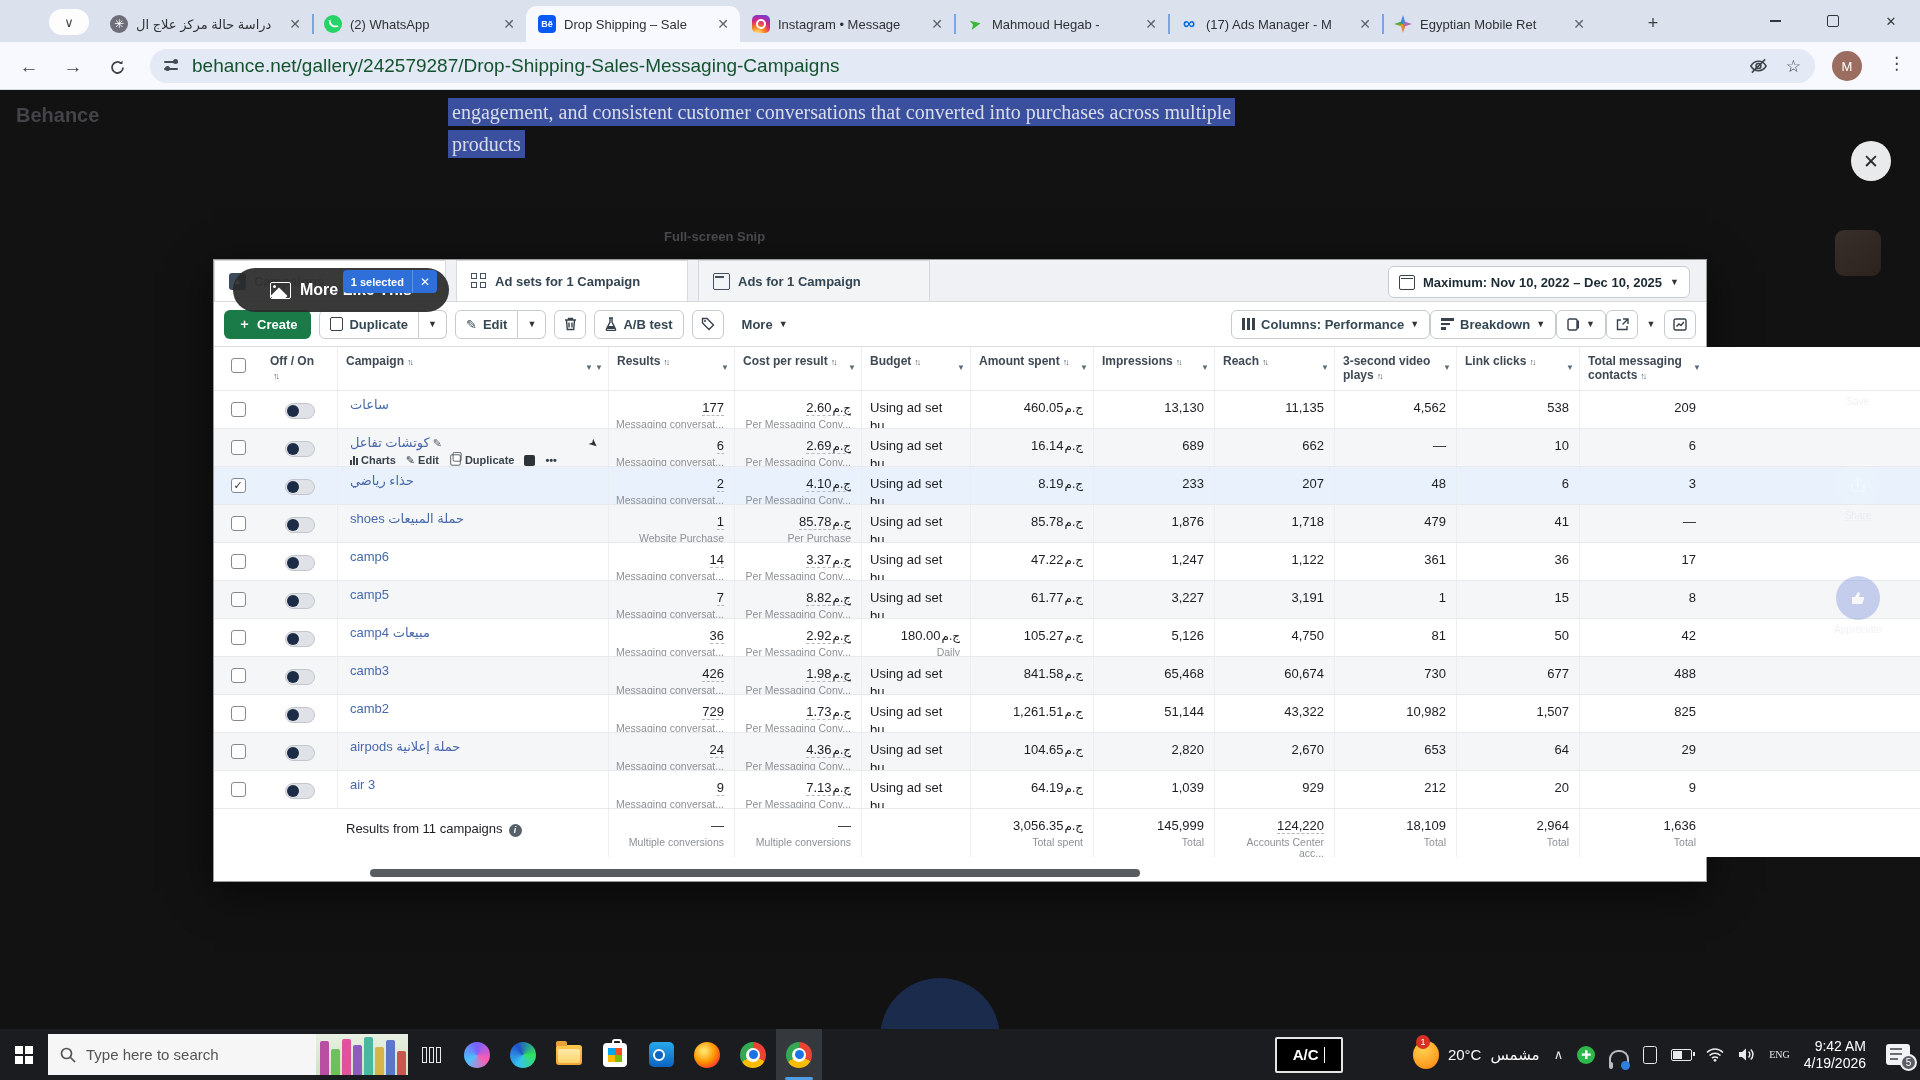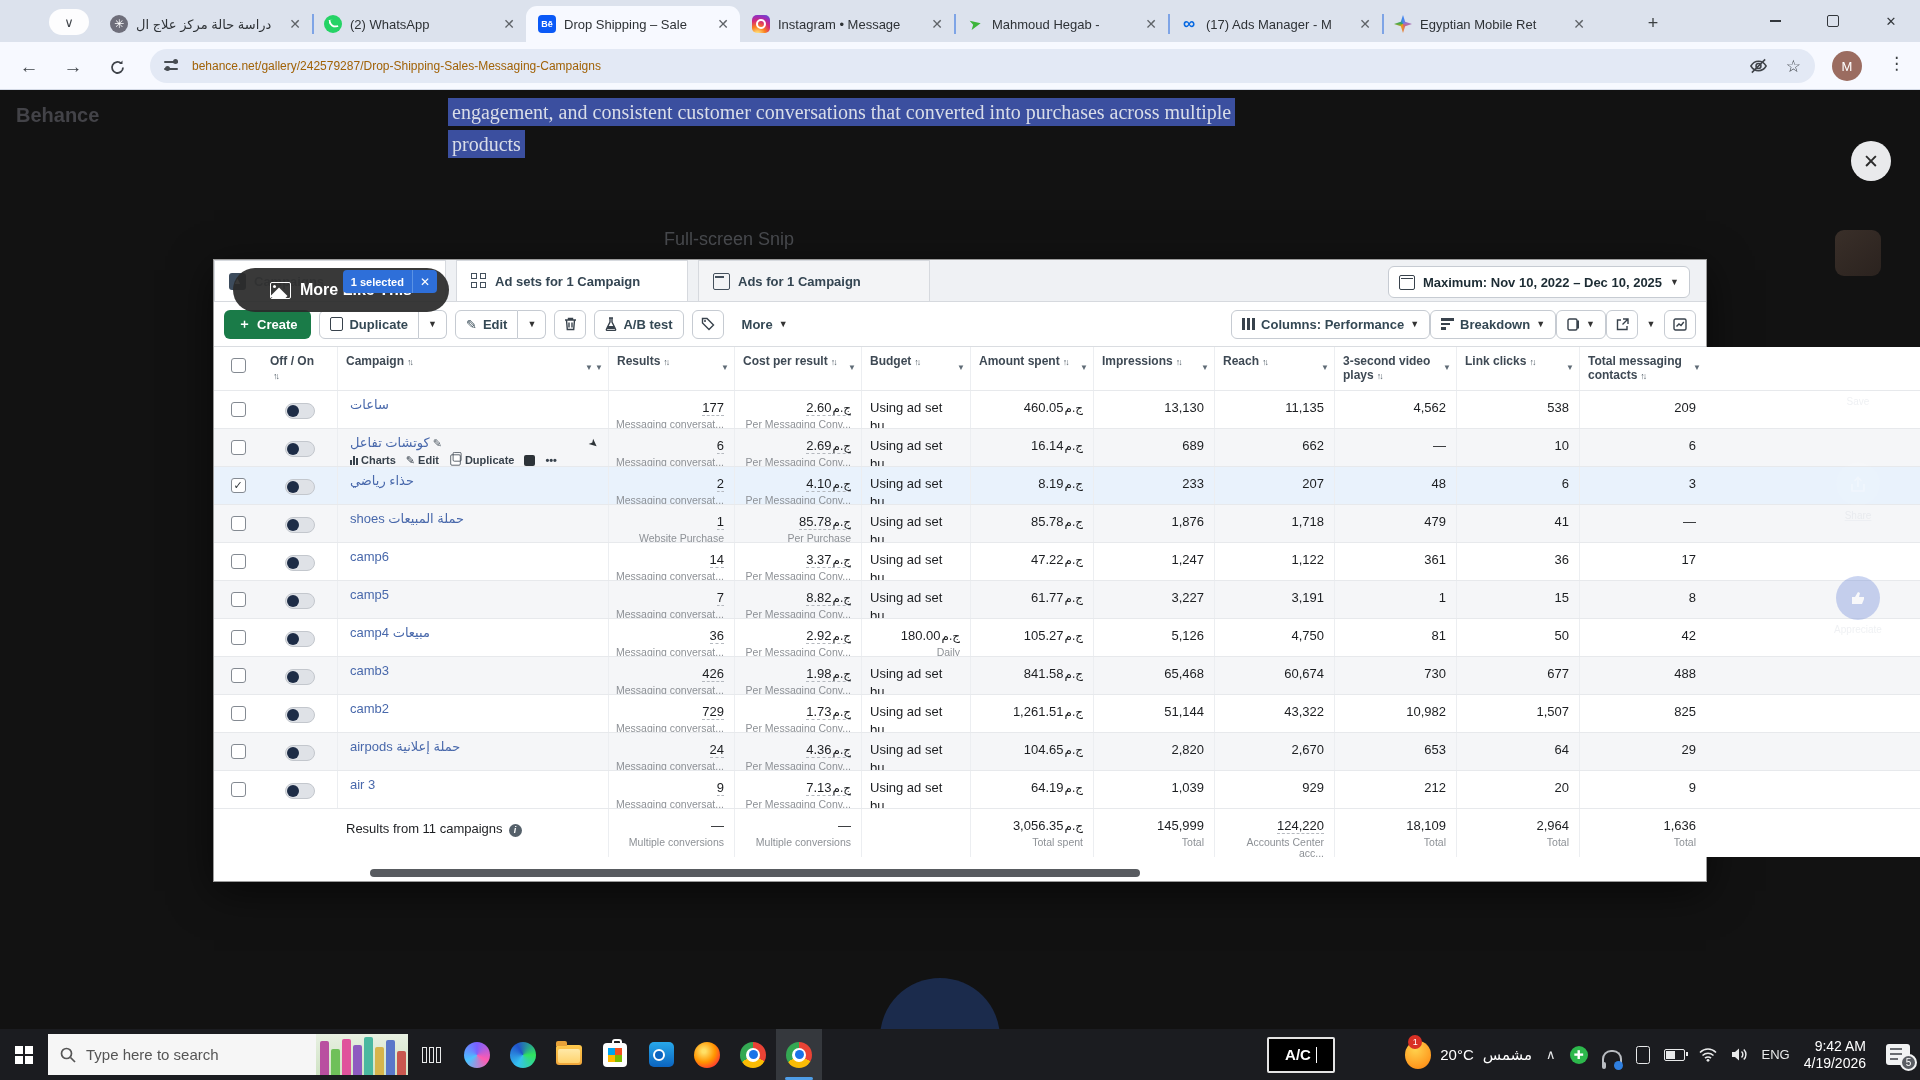--- a/index.html
+++ b/index.html
@@ -37,21 +37,21 @@
   .ic-max{width:10px;height:10px;border:1.5px solid #33373c;border-radius:2px;}
   #toolbar{position:absolute;top:42px;left:0;width:1920px;height:48px;background:#f7f9ff;border-bottom:1px solid #d4dae6;box-sizing:border-box;}
   .navbtn{position:absolute;top:52px;width:30px;height:30px;display:flex;align-items:center;justify-content:center;color:#3f4349;font-size:19px;}
   #omnibox{position:absolute;left:150px;top:49px;width:1665px;height:34px;border-radius:17px;background:#e3e9f5;
            display:flex;align-items:center;box-sizing:border-box;padding:0 14px;}
   .siteinfo{width:18px;height:16px;position:relative;margin-right:10px;}
   .siteinfo i{position:absolute;left:0;height:2px;width:14px;background:#474c52;border-radius:1px;}
   .siteinfo i::after{content:"";position:absolute;top:-2px;width:5px;height:5px;border-radius:50%;background:#474c52;}
   .siteinfo i.l1{top:3px;} .siteinfo i.l1::after{right:0;}
   .siteinfo i.l2{top:10px;} .siteinfo i.l2::after{left:1px;}
-  #urltext{font-size:12px;color:#a16207;flex:1;}
+  #urltext{font-size:19px;color:#14532d;flex:1;}
   .boxicon{color:#3f4349;font-size:17px;margin-left:18px;}
   #avatar{position:absolute;left:1832px;top:51px;width:30px;height:30px;border-radius:50%;background:#9b6c60;
           color:#fff;font-size:13px;display:flex;align-items:center;justify-content:center;}
   #menudots{position:absolute;left:1888px;top:53px;color:#3c4043;font-size:17px;letter-spacing:0;}
   
   #page{position:absolute;top:90px;left:0;width:1920px;height:939px;background:#121212;overflow:hidden;}
   #brand{position:absolute;left:16px;top:14px;font-size:20px;font-weight:bold;color:#4c4c52;opacity:.85;}
   .hl{position:absolute;background:#3b4f9f;color:#d9dde8;font-family:"Liberation Serif","DejaVu Serif",serif;
       font-size:20px;line-height:26px;padding:1px 4px;}
   #hl1{left:448px;top:8px;}
@@ -63,21 +63,21 @@
   .imgico{width:19px;height:15px;border:1.6px solid #fff;border-radius:2px;position:relative;overflow:hidden;}
   .imgico::before{content:"";position:absolute;left:2px;top:2px;width:3px;height:3px;border-radius:50%;background:#fff;}
   .imgico::after{content:"";position:absolute;left:2px;top:7px;width:12px;height:12px;background:#fff;transform:rotate(45deg);}
   #lbclose{position:absolute;left:1851px;top:51px;width:40px;height:40px;border-radius:50%;background:rgba(246,247,249,.95);
            color:#2b2b2b;font-size:19px;display:flex;align-items:center;justify-content:center;z-index:40;}
   .side{position:absolute;left:1832px;opacity:.33;z-index:5;text-align:center;width:52px;color:#dfe3ea;}
   .sidecircle{width:44px;height:44px;border-radius:50%;background:rgba(255,255,255,.16);margin:0 auto;
               display:flex;align-items:center;justify-content:center;color:#fff;font-size:16px;}
   .sidelabel{font-size:10px;margin-top:4px;color:#cfd4dc;}
   #sideavatar{width:46px;height:46px;border-radius:9px;background:linear-gradient(140deg,#8a6a58,#5d4438);margin:0 auto;}
-  #ghost{position:absolute;left:664px;top:139px;font-size:18px;color:rgba(150,155,165,.4);z-index:6;}
+  #ghost{position:absolute;left:664px;top:139px;font-size:13px;color:rgba(150,155,165,.4);z-index:6;font-weight:bold;}
   #bluecircle{position:absolute;left:880px;top:888px;width:120px;height:120px;border-radius:50%;background:#23407c;opacity:.55;}
   
   #amtabs{position:absolute;left:0;top:0;width:1492px;height:42px;background:#eff1f4;border-bottom:1px solid #d6d9de;box-sizing:border-box;display:flex;align-items:stretch;}
   .amtab{background:#fff;border:1px solid #d6d9de;border-bottom:none;display:flex;align-items:center;gap:8px;
          padding:0 14px;font-size:13px;font-weight:bold;color:#344552;box-sizing:border-box;}
   #amtab-campaigns{width:232px;position:relative;}
   #amtab-adsets{margin-left:10px;width:232px;}
   #amtab-ads{margin-left:10px;width:232px;background:#f3f4f6;}
   .campico{width:17px;height:17px;background:#3c4b5c;border-radius:3px;color:#fff;font-size:9px;display:flex;align-items:center;justify-content:center;}
   .adsetico{width:16px;height:16px;display:grid;grid-template-columns:7px 7px;grid-gap:2px;}
@@ -177,21 +177,21 @@
   .wtxt{font-size:15px;color:#fff;}
   .trayglyph{font-size:13px;color:#e8e9ea;}
   .shieldico{width:18px;height:18px;border-radius:50%;background:#2db84c;color:#fff;font-size:12px;display:flex;align-items:center;justify-content:center;}
   .headsetico{width:16px;height:13px;border:2.5px solid #b9bcc1;border-bottom:none;border-radius:9px 9px 0 0;position:relative;margin-top:5px;}
   .headsetico::before{content:"";position:absolute;left:-2px;bottom:-4px;width:4px;height:7px;background:#b9bcc1;border-radius:2px;}
   .headsetico::after{content:"";position:absolute;right:-3px;bottom:-5px;width:9px;height:9px;border-radius:50%;background:#2f7fe0;color:#fff;}
   .phoneico{width:12px;height:16px;border:1.6px solid #e8e9ea;border-radius:2.5px;}
   .battico{width:19px;height:10px;border:1.6px solid #e8e9ea;border-radius:2px;position:relative;}
   .battico::before{content:"";position:absolute;left:1px;top:1px;bottom:1px;width:9px;background:#e8e9ea;}
   .battico::after{content:"";position:absolute;right:-4px;top:2px;width:2px;height:4px;background:#e8e9ea;}
-  #langtxt{font-size:13px;}
+  #langtxt{font-size:10px;font-family:Liberation Serif, serif;}
   #clock{text-align:right;font-size:14px;line-height:17px;color:#fff;}
   #notif{position:relative;width:24px;height:21px;background:#f2f3f4;border-radius:3px;margin-left:6px;}
   #notif i{position:absolute;left:4px;height:2px;width:12px;background:#6a6d72;}
   #notif .badge5{position:absolute;right:-7px;bottom:-6px;width:17px;height:17px;border-radius:50%;background:#5a5d63;
                  border:2px solid #f2f3f4;color:#fff;font-size:10px;display:flex;align-items:center;justify-content:center;box-sizing:border-box;}
   svg{display:block;}
 </style>
 </head>
 <body>
 

